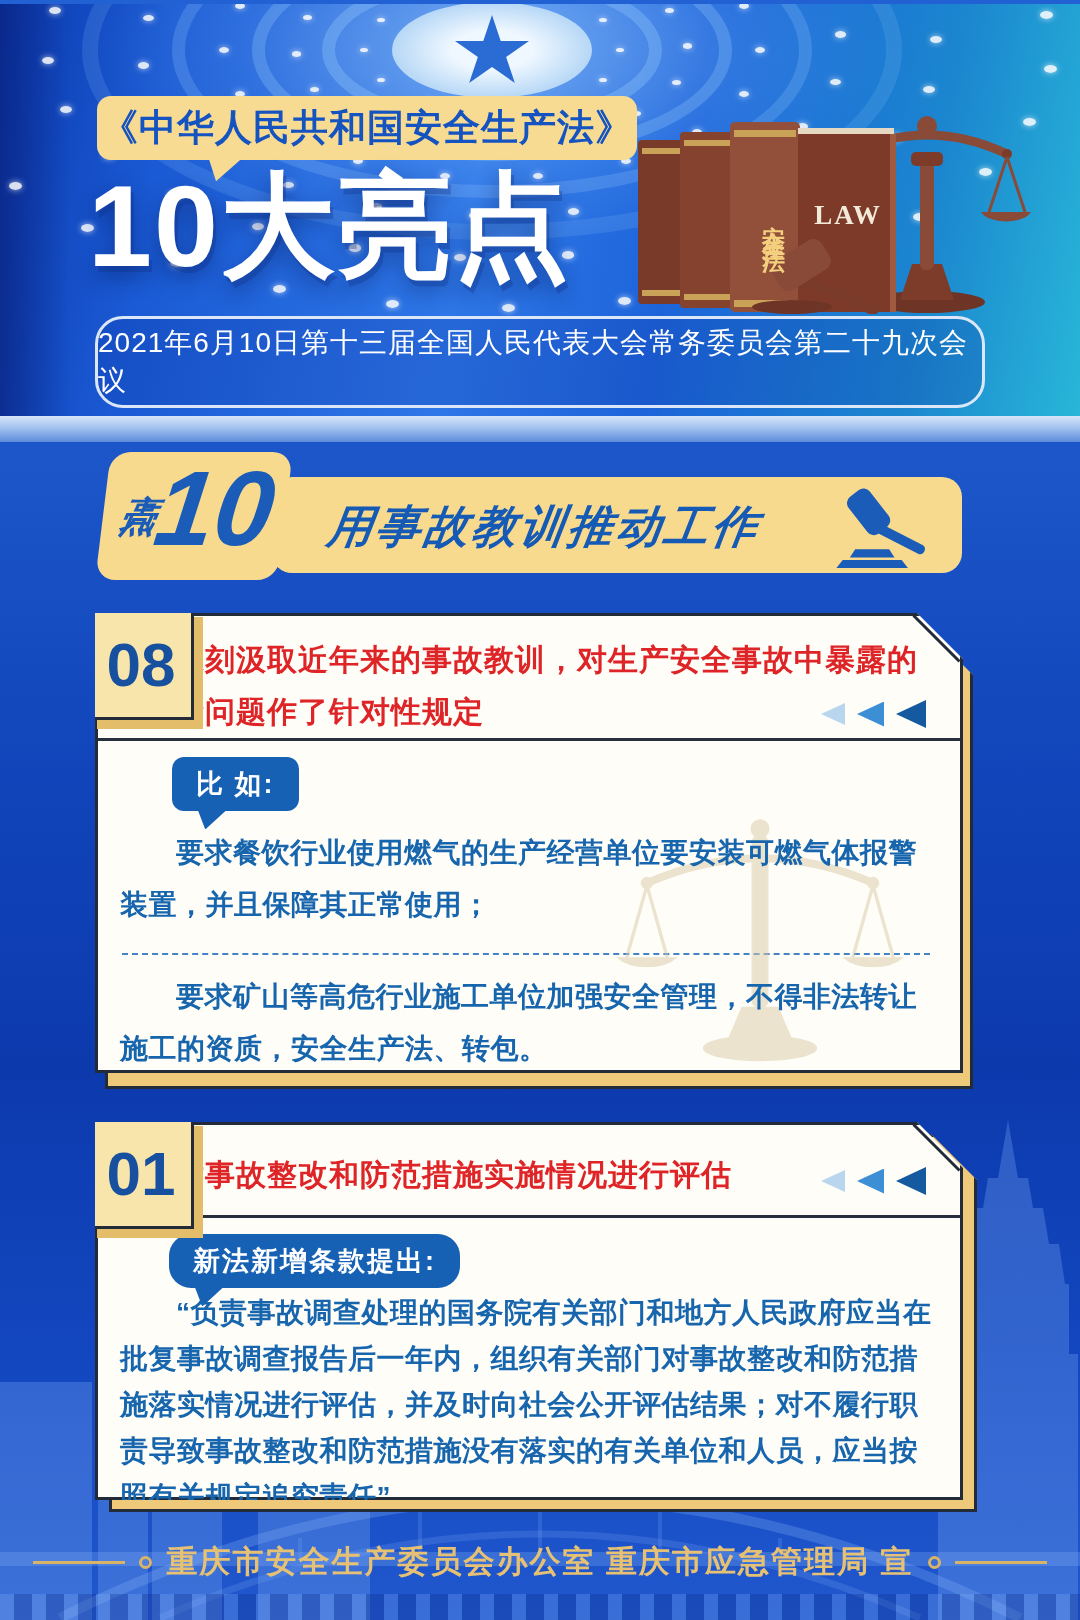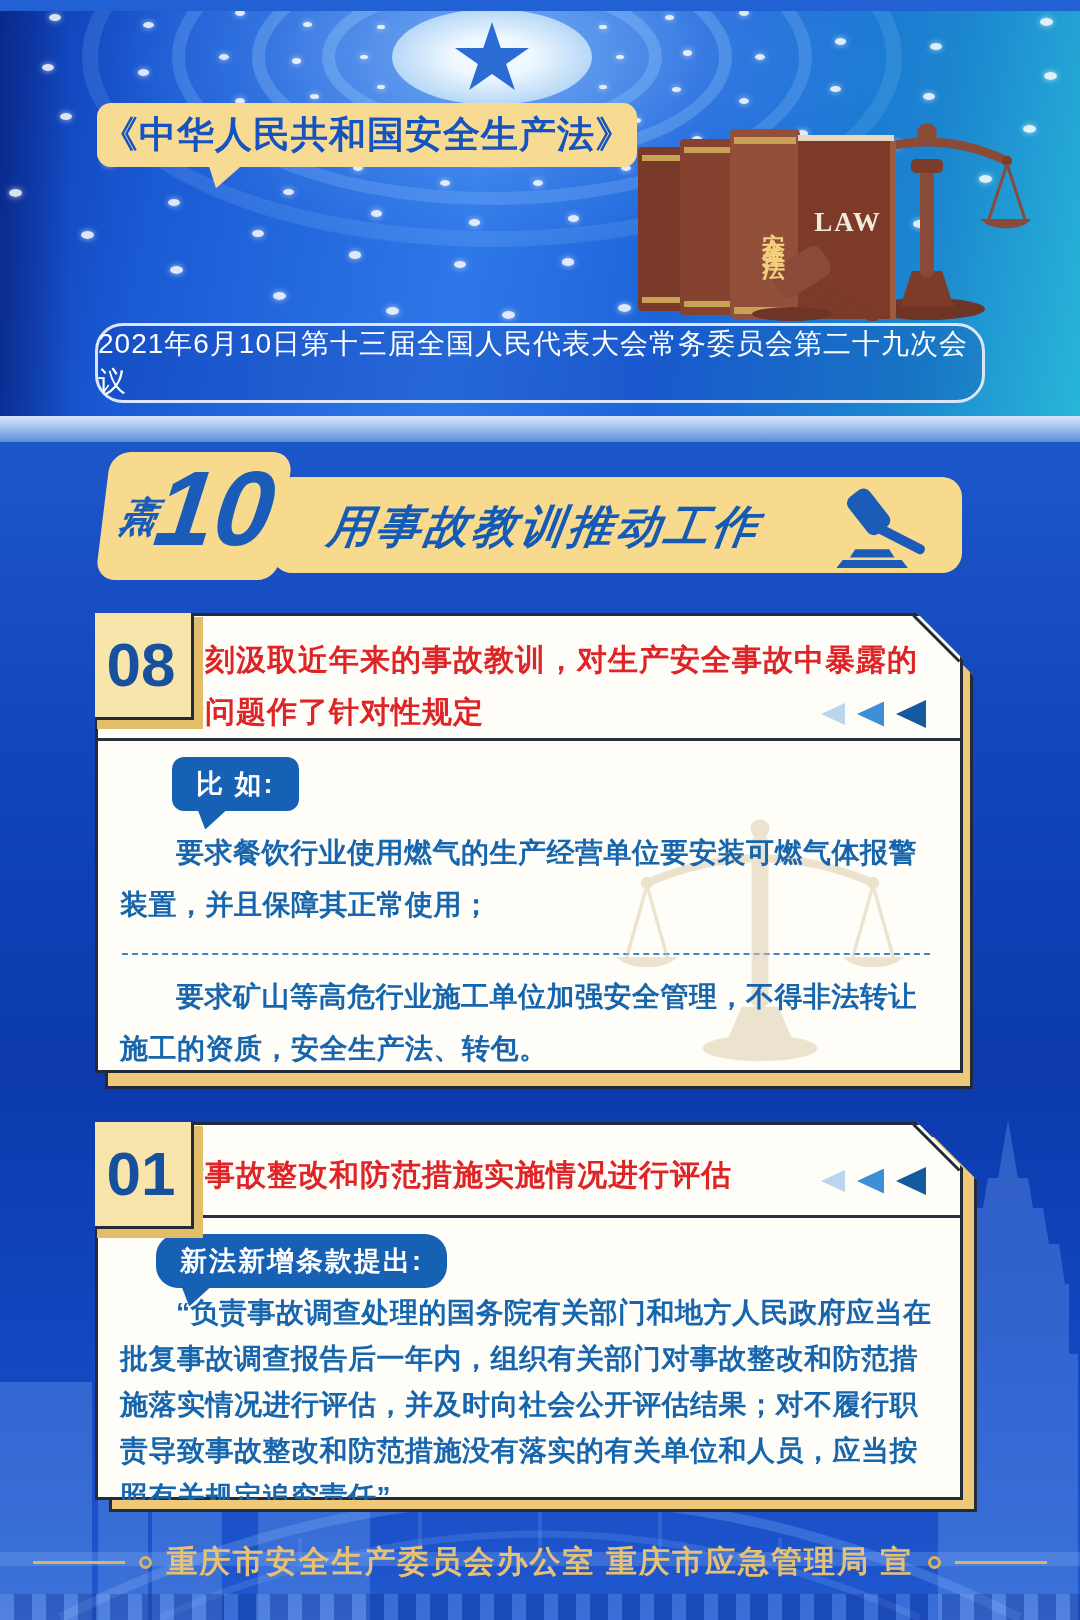--- a/index.html
+++ b/index.html
@@ -4,21 +4,21 @@
 <style>
   * { margin:0; padding:0; box-sizing:border-box; }
   html,body { background:#09307f; }
   .poster{
     position:relative; width:1080px; height:1620px; overflow:hidden;
     font-family:"Liberation Sans", sans-serif;
     background:linear-gradient(180deg,#2261d4 0%, #1b55c8 30%, #1144ba 48%, #0c3aad 66%, #1347c0 84%, #2158ce 100%);
   }
   
   .hero{
-    position:absolute; left:0; top:11px; width:1080px; height:416px; overflow:hidden; z-index:2;
+    position:absolute; left:0; top:4px; width:1080px; height:416px; overflow:hidden; z-index:2;
     background:
       radial-gradient(ellipse 560px 280px at 492px 42px, rgba(190,225,255,.5), rgba(120,180,250,.18) 45%, rgba(120,180,250,0) 72%),
       linear-gradient(100deg,#0c3bb0 0%, #1a5ad4 16%, #2e77e8 44%, #1d64da 62%, #1b86cf 84%, #28b6d8 100%);
   }
   .hero .edge-shade{position:absolute;left:0;top:0;width:70px;height:416px;background:linear-gradient(90deg,rgba(8,25,110,.55),rgba(8,25,110,0));}
   .ring{position:absolute;border-radius:50%;border:13px solid rgba(145,198,250,.36);}
   .r2{left:322px;top:-33px;width:340px;height:158px;}
   .r3{left:252px;top:-65px;width:480px;height:222px;border-color:rgba(145,198,250,.3);}
   .r4{left:172px;top:-102px;width:640px;height:296px;border-color:rgba(145,198,250,.24);}
   .r5{left:82px;top:-144px;width:820px;height:380px;border-width:16px;border-color:rgba(145,198,250,.17);}
@@ -33,21 +33,21 @@
     color:#1453c0;font-weight:900;font-size:37px;text-align:center;line-height:64px;letter-spacing:1px;z-index:3;
   }
   .law-bubble::after{content:"";position:absolute;left:112px;top:99%;width:32px;height:22px;background:#f7db92;
     clip-path:polygon(0 0,100% 0,22% 100%);}
   .main-title{
     position:absolute;left:88px;top:146px;font-size:115px;font-weight:900;color:#ffffff;letter-spacing:2px;z-index:3;
     text-shadow:3px 6px 0 rgba(15,45,130,.30), 0 10px 22px rgba(5,20,80,.45);
   }
   
   .session-box{
-    position:absolute;left:95px;top:312px;width:890px;height:80px;border:3px solid #dbe7f8;border-radius:28px;
+    position:absolute;left:95px;top:312px;width:890px;height:92px;border:3px solid #dbe7f8;border-radius:28px;
     background:rgba(14,52,160,.22);display:flex;flex-direction:column;justify-content:center;align-items:center;gap:7px;z-index:3;
   }
   .session-box div{color:#ffffff;font-size:28px;font-weight:500;letter-spacing:1px;}
   
   .law-illus{position:absolute;left:632px;top:58px;width:400px;height:252px;z-index:3;}
   .spine-label{position:absolute;left:112px;top:76px;width:46px;height:168px;writing-mode:vertical-rl;text-orientation:upright;
     color:#f3cf7e;font-size:23px;font-weight:700;letter-spacing:6px;text-align:center;}
   .cover-label{position:absolute;left:168px;top:138px;width:96px;text-align:center;color:#f2ead9;font-size:27px;
     font-weight:700;letter-spacing:2px;font-family:"Liberation Serif", serif;}
   
@@ -88,21 +88,21 @@
   .arrows .a1{width:24px;height:22px;background:#b9d6ee;}
   .arrows .a2{width:27px;height:25px;background:#3c8fd4;}
   .arrows .a3{width:30px;height:28px;background:#155a9e;}
   .card-divider{border-top:3px solid #29303d;}
   .card-body{position:relative;padding:16px 26px 0 22px;}
   .bubble{position:relative;display:inline-block;background:#1661b4;color:#fff;font-size:27px;font-weight:700;
     padding:9px 24px;border-radius:12px;z-index:1;letter-spacing:2px;}
   .bubble::after{content:"";position:absolute;left:26px;top:99%;width:28px;height:19px;background:#1661b4;
     clip-path:polygon(0 0,100% 0,26% 100%);}
   .bub1{margin-left:52px;}
-  .bub2{margin-left:36px;border-radius:22px;}
+  .bub2{margin-left:49px;border-radius:22px;}
   .card-body p{position:relative;z-index:1;font-size:28px;font-weight:800;color:#1766ad;letter-spacing:.5px;}
   .body1 p{line-height:52px;text-indent:2em;margin-top:16px;}
   .body2 p{line-height:46px;margin-top:12px;}
   .body2 p.indent{text-indent:2em;margin-top:2px;}
   .dashed{border-top:2px dashed #4484c6;margin:22px 4px 0 2px;}
   .watermark{position:absolute;right:50px;top:72px;width:300px;height:260px;opacity:.5;z-index:0;}
   
   .footer{position:absolute;left:0;top:1541px;width:1080px;display:flex;align-items:center;justify-content:center;gap:14px;z-index:4;}
   .footer .line{width:92px;height:3px;background:#d9b466;}
   .footer .dot{width:13px;height:13px;border:3px solid #d9b466;border-radius:50%;}
@@ -198,20 +198,21 @@
         <i style="left: 912.799px; top: 208.861px; width: 13px; height: 7.8px;"></i>
         <i style="left: 828.206px; top: 246.146px; width: 13px; height: 7.8px;"></i>
         <i style="left: 728.634px; top: 274.515px; width: 13px; height: 7.8px;"></i>
         <i style="left: 618.437px; top: 292.725px; width: 13px; height: 7.8px;"></i>
         <i style="left: 502.429px; top: 299.982px; width: 13px; height: 7.8px;"></i>
       </div>
 
     <div class="law-bubble">
       <span>《中华人民共和国安全生产法》</span>
     </div>
+    <div class="main-title">10大亮点</div>
 
     <div class="law-illus">
       <svg viewBox="0 0 400 252" width="400" height="252">
 
         <ellipse cx="295" cy="240" rx="58" ry="11" fill="#6e3526"></ellipse>
         <path d="M268,238 L280,202 H310 L322,238 Z" fill="#7d3c2a"></path>
         <rect x="288" y="100" width="14" height="108" rx="6" fill="#8a4a38"></rect>
         <rect x="279" y="90" width="32" height="14" rx="5" fill="#7d3c2a"></rect>
         <circle cx="295" cy="64" r="10" fill="#8a4a38"></circle>
         <path d="M215,92 Q295,54 375,92" stroke="#8a4a38" stroke-width="9" fill="none"></path>

